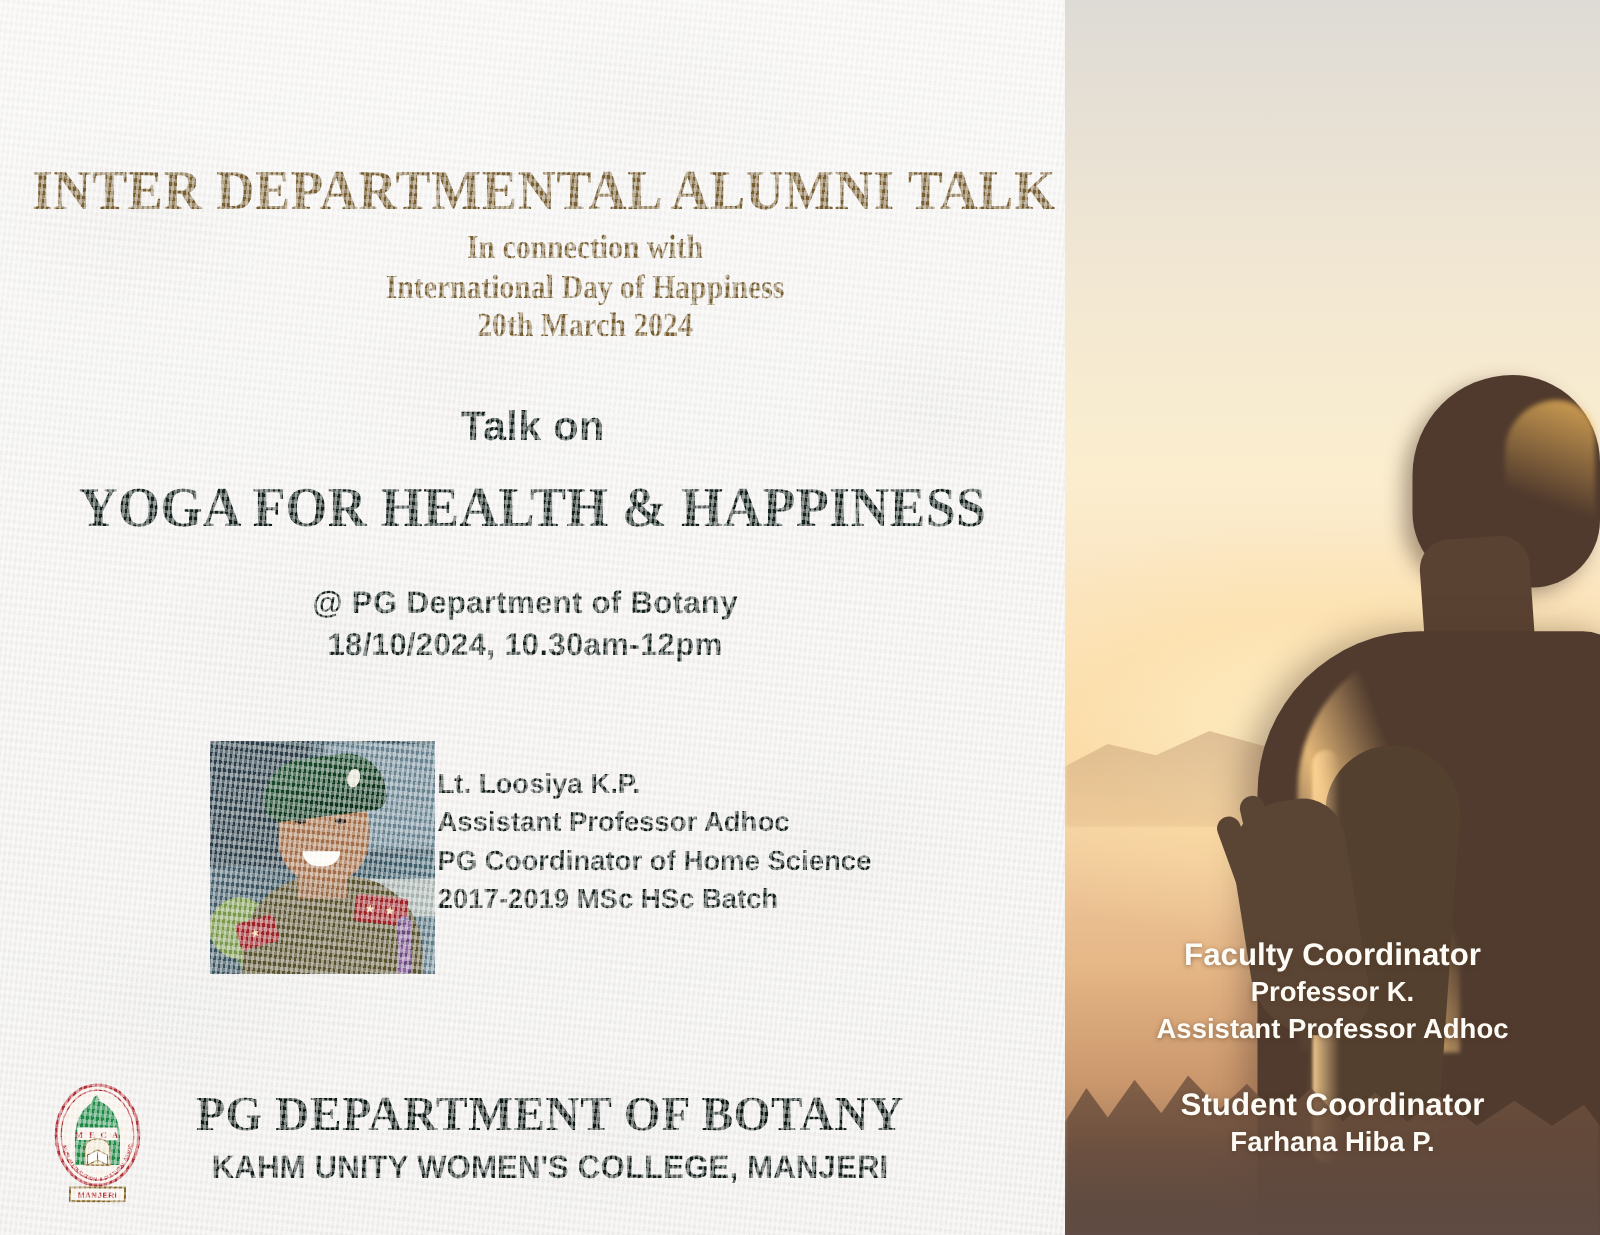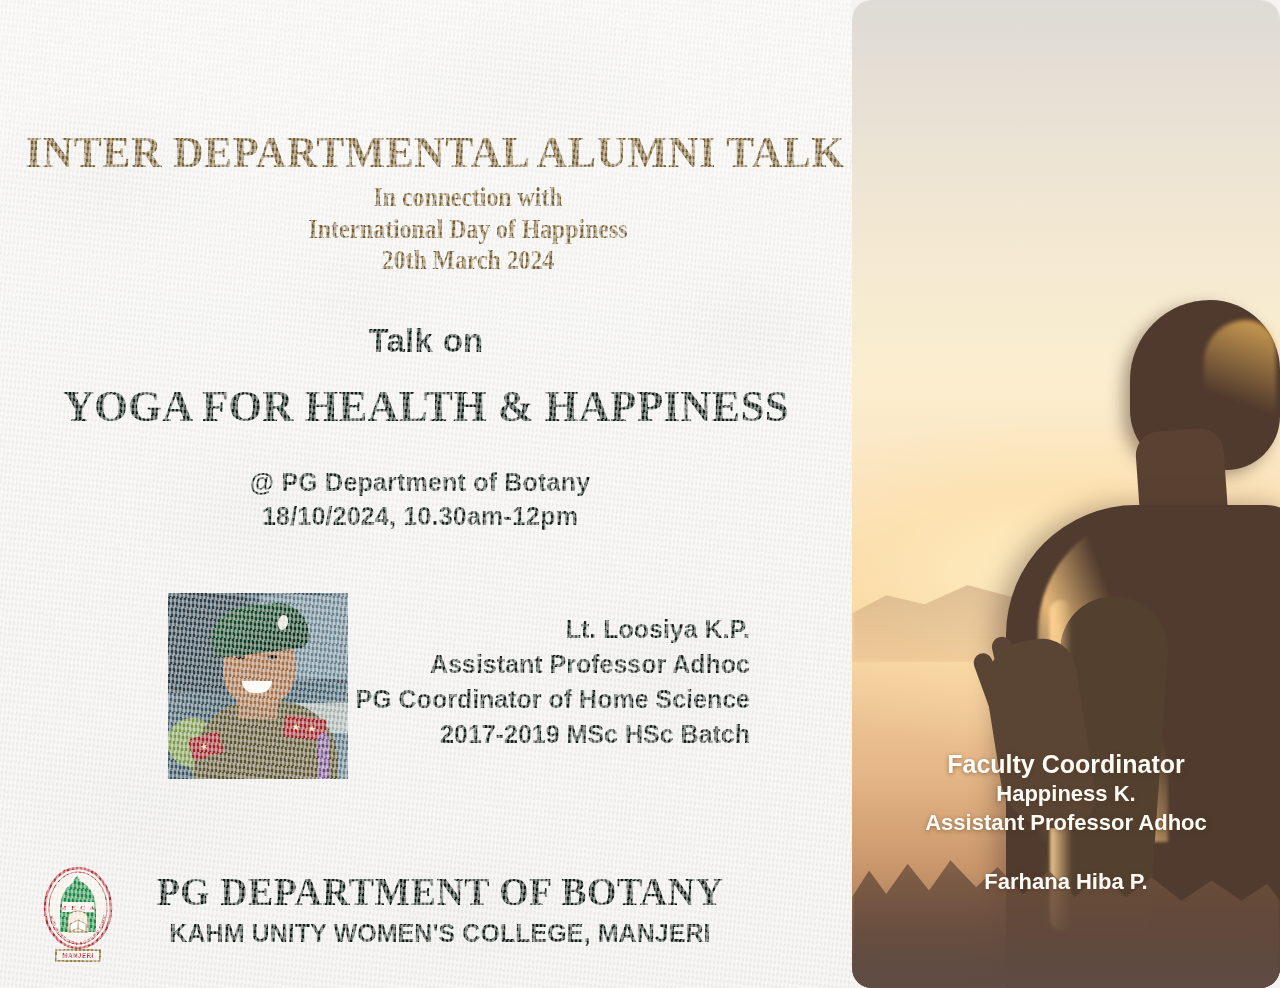--- a/index.html
+++ b/index.html
@@ -115,21 +115,21 @@
     background:#9e2528;transform:rotate(-16deg);border-radius:3px;}
   .sp-ep-r{position:absolute;left:116px;top:124px;width:42px;height:22px;
     background:#9e2528;transform:rotate(6deg);border-radius:3px;}
   .sp-star{position:absolute;width:8px;height:8px;background:#f0d9a8;
     clip-path:polygon(50% 0,61% 35%,98% 35%,68% 57%,79% 91%,50% 70%,21% 91%,32% 57%,2% 35%,39% 35%);}
   .sp-cord{position:absolute;left:150px;top:140px;width:11px;height:48px;
     background:repeating-linear-gradient(160deg,#8f6aa0 0 4px,#6a4a7d 4px 8px);border-radius:5px;}
 
   .speaker-text{
     position:absolute;left:350px;top:612px;width:400px;
-    text-align:right;font-size:25px;font-weight:bold;
+    text-align:left;font-size:22px;font-weight:bold;
     color:#16211d;line-height:1.40;
   }
 
   
   .logo{
     position:absolute;left:38px;top:866px;width:80px;height:96px;
   }
   .footer-dept{
     position:absolute;left:130px;top:869px;width:620px;
     text-align:center;
@@ -155,21 +155,20 @@
       #dedbd6 0%,
       #e7e0d4 10%,
       #f3e8d2 24%,
       #fbeecf 38%,
       #fae2c0 52%,
       #f3cfa4 66%,
       #e6b787 78%,
       #c9966b 88%,
       #8f6d53 96%,
       #6b5343 100%);
-    border-radius:20px;
   }
   .sun-glow{
     position:absolute;left:-40%;top:42%;width:180%;height:34%;
     background:radial-gradient(ellipse at 50% 50%, rgba(255,240,198,.95) 0%, rgba(255,226,165,.55) 38%, rgba(255,210,150,0) 72%);
   }
   .mountains{
     position:absolute;left:0;top:54%;width:100%;height:13%;
     background:linear-gradient(180deg, rgba(176,134,100,.55), rgba(210,165,122,.25));
     clip-path:polygon(0 62%,8% 48%,17% 55%,27% 40%,38% 50%,49% 34%,60% 44%,72% 30%,84% 42%,94% 33%,100% 40%,100% 100%,0 100%);
     filter:blur(2px);
@@ -349,22 +348,23 @@
       <div class="fig-finger f1"></div>
       <div class="fig-finger f2"></div>
       <div class="fig-hairstrands"></div>
     </div>
 
     <div class="treeline"></div>
     <div class="bottom-haze"></div>
 
     <div class="coord coord-faculty">
       <div class="hd">Faculty Coordinator</div>
-      <div class="ln">Happiness K.</div>
+      <div class="ln">Professor K.</div>
       <div class="ln">Assistant Professor Adhoc</div>
     </div>
 
     <div class="coord coord-student">
+      <div class="hd">Student Coordinator</div>
       <div class="ln">Farhana Hiba P.</div>
     </div>
   </div>
 
 </div>
 
 </body></html>

